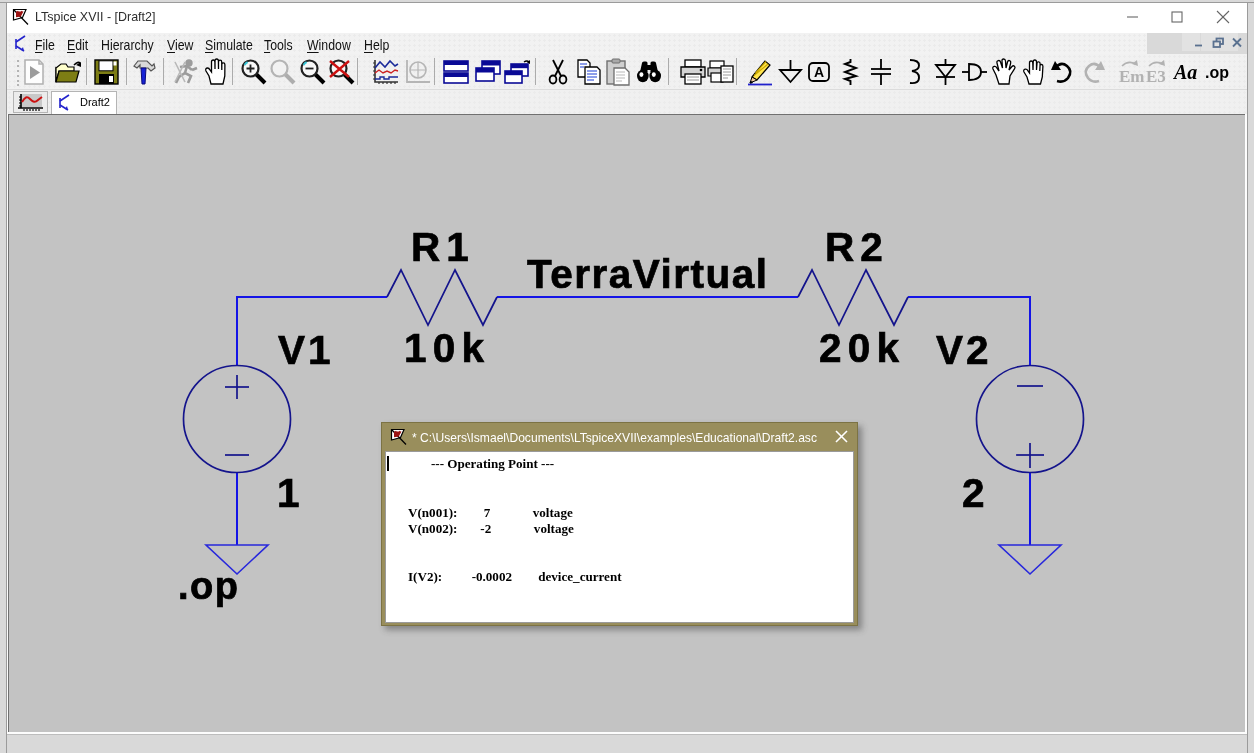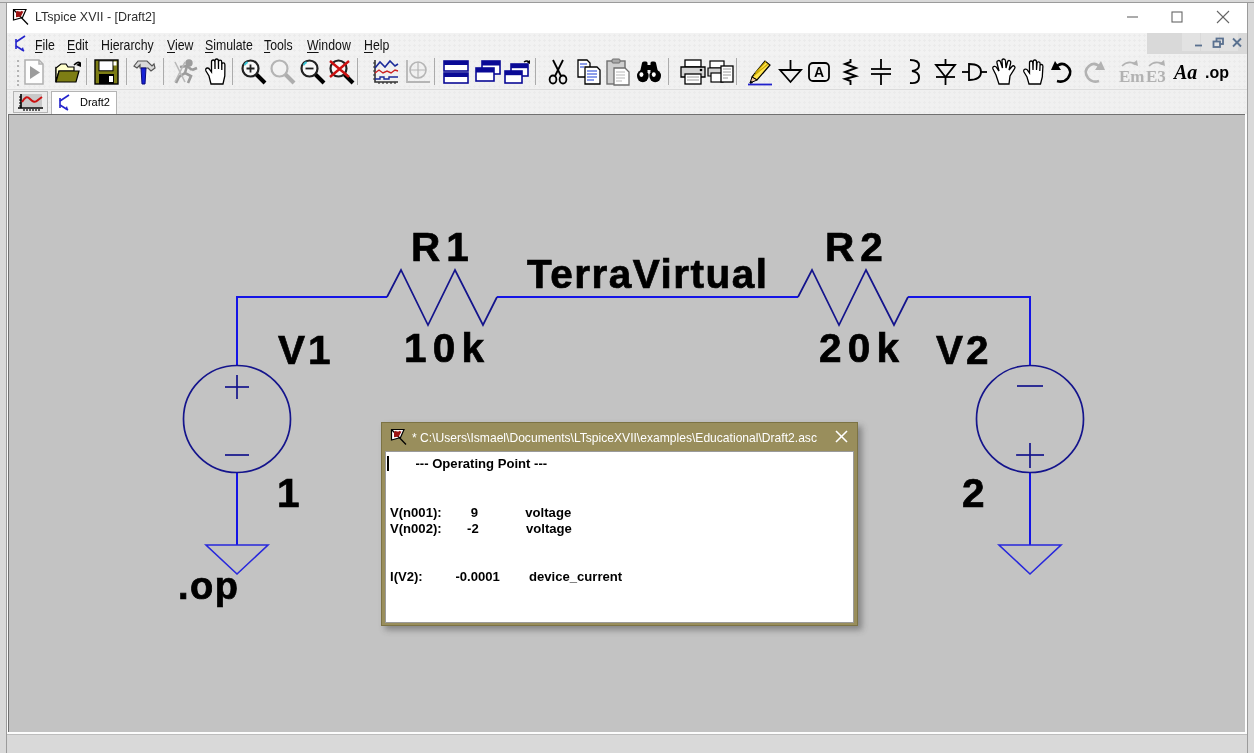--- a/index.html
+++ b/index.html
@@ -37,21 +37,21 @@
   
   #statusbar{left:7px;top:735px;width:1020px;height:18px;background:#f0f0f0;
              background-image:radial-gradient(#ebebeb 1px, transparent 1.2px);background-size:5px 5px;
              font-size:14px;color:#000;margin-top:26px;}
   #status-line{left:7px;top:734px;width:1240px;height:1px;background:#bdbdbd;}
   
   #dialog{left:381px;top:422px;width:477px;height:204px;background:#998e5c;
           border:1px solid #7c7344;box-sizing:border-box;box-shadow:4px 4px 6px rgba(60,60,60,.45);}
   #dlg-title{position:absolute;left:30px;top:7px;color:#fff;font-size:13px;transform:scaleX(.93);transform-origin:0 0;white-space:nowrap;}
   #dlg-body{position:absolute;left:3px;top:28px;right:3px;bottom:2px;background:#fff;border:1px solid #9a9a9a;}
-  .dlgline{position:absolute;left:4px;font-family:Liberation Sans, sans-serif;font-weight:bold;font-size:13.1px;line-height:16px;color:#000;white-space:pre;}
+  .dlgline{position:absolute;left:4px;font-family:Liberation Serif, serif;font-weight:bold;font-size:13.1px;line-height:16px;color:#000;white-space:pre;padding-left:18px;}
 </style></head>
 <body>
 
 <div id="win-top" class="abs"></div>
 <div id="win-left" class="abs"></div>
 
 <div id="titlebar" class="abs"></div>
 <svg class="abs" style="left:12px;top:8px" width="18" height="18" viewBox="0 0 18 18">
   <polygon points="1.5,1.5 14,1.5 10.5,9.5 1.5,12" fill="#fff" stroke="#000" stroke-width="1.2"></polygon>
   <path d="M1.5,1.5 L16,16.5" stroke="#000" stroke-width="1.3"></path>
@@ -446,23 +446,23 @@
   <div id="dlg-title">* C:\Users\Ismael\Documents\LTspiceXVII\examples\Educational\Draft2.asc</div>
   <svg style="position:absolute;left:452px;top:6px" width="16" height="16" viewBox="0 0 16 16">
     <g stroke="#fff" stroke-width="1.6">
         <line x1="2" y1="2" x2="13" y2="13"></line>
         <line x1="13" y1="2" x2="2" y2="13"></line>
       </g>
   </svg>
   <div id="dlg-body">
     <div style="position:absolute;left:1px;top:4px;width:2px;height:15px;background:#000"></div>
     <div class="dlgline" style="top:3.8px">       --- Operating Point ---</div>
-    <div class="dlgline" style="top:52.5px">V(n001):        9             voltage</div>
+    <div class="dlgline" style="top:52.5px">V(n001):        7             voltage</div>
     <div class="dlgline" style="top:68.6px">V(n002):       -2             voltage</div>
-    <div class="dlgline" style="top:117px">I(V2):         -0.0001        device_current</div>
+    <div class="dlgline" style="top:117px">I(V2):         -0.0002        device_current</div>
   </div>
 </div>
 
 <div id="status-line" class="abs"></div>
 <div id="statusbar" class="abs">
     <span style="position:absolute;left:2px;top:3px">Ready</span>
   <div style="position:absolute;left:1220px;top:2px;width:1px;height:14px;background:#c4c4c4"></div>
   <svg style="position:absolute;left:1230px;top:5px" width="12" height="12" viewBox="0 0 12 12">
     <g fill="#adadad">
         <rect x="8" y="0" width="3" height="3"></rect>

